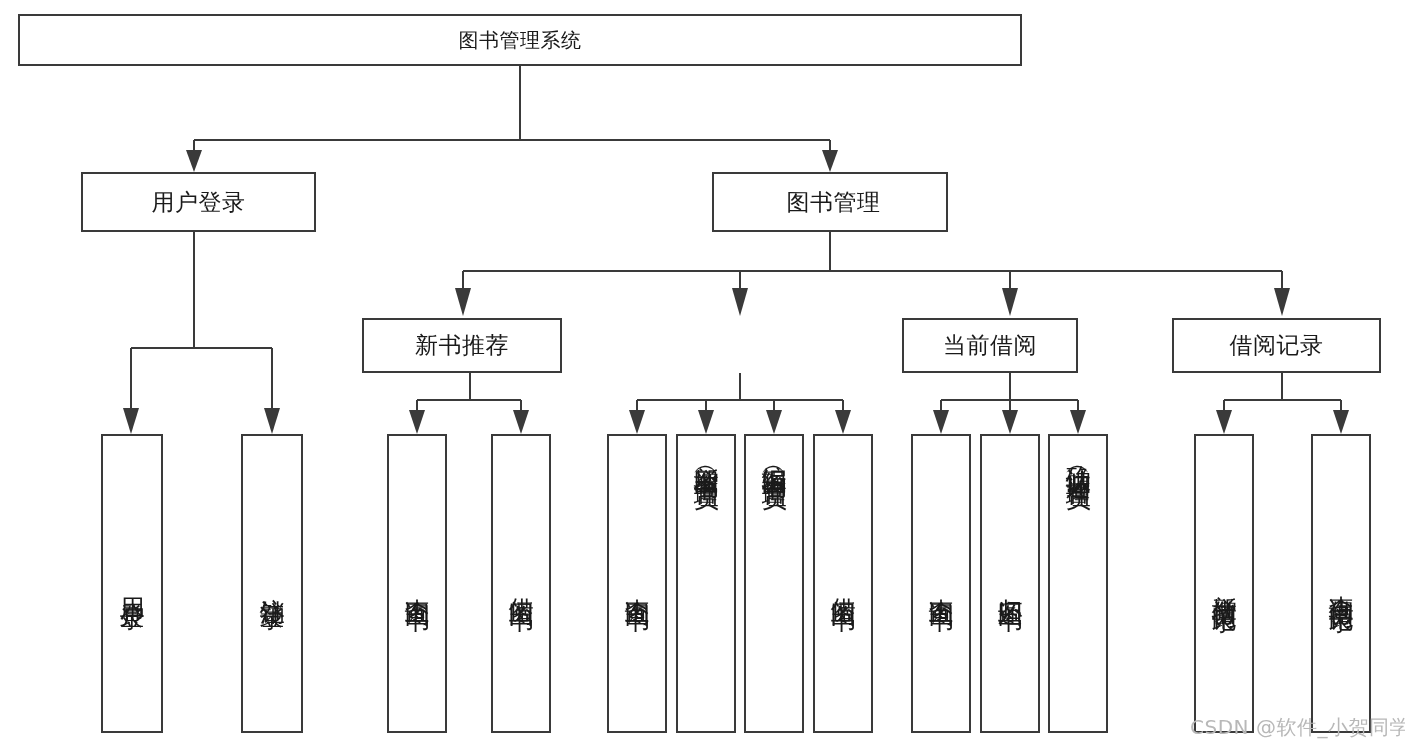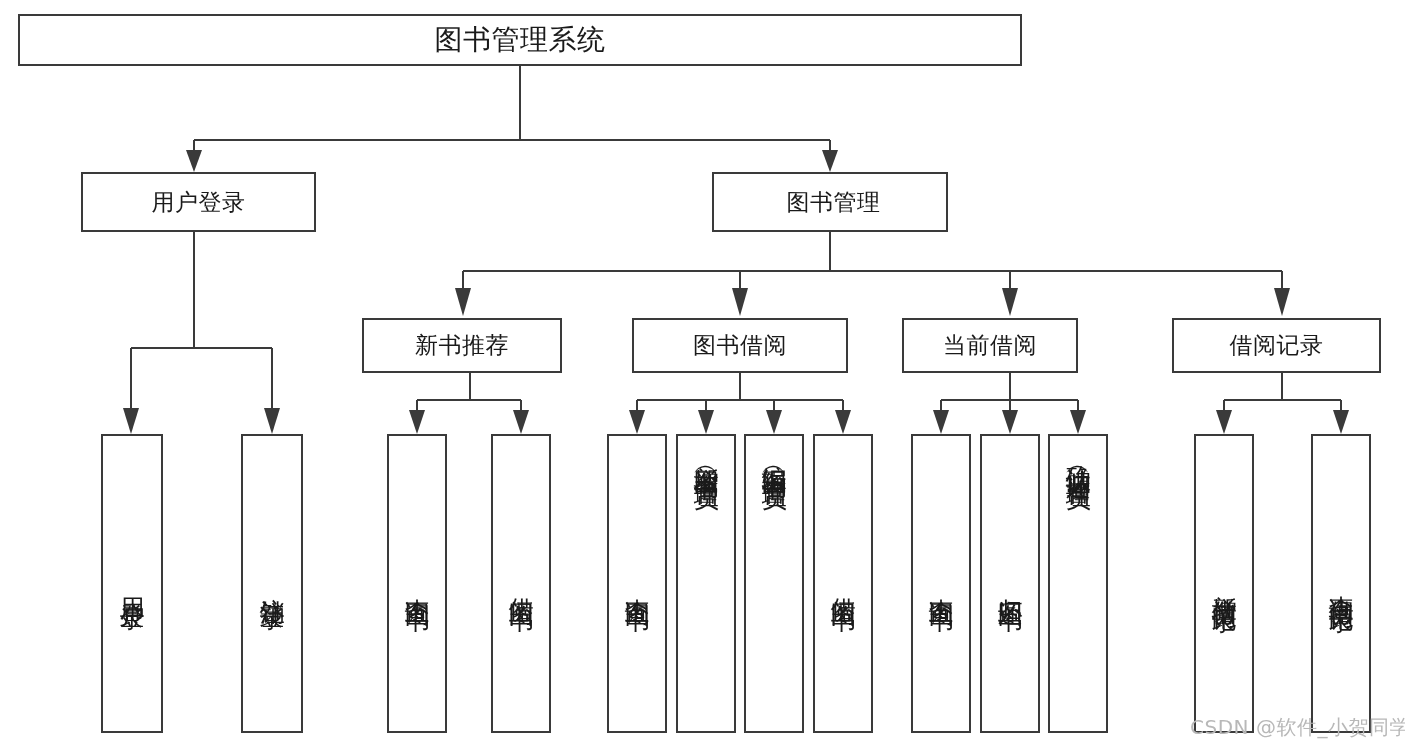--- a/index.html
+++ b/index.html
@@ -50,21 +50,21 @@
   }
   .node .label {
     font-size: 23px;
     line-height: 1.15;
     letter-spacing: 0.5px;
     color: #1a1a1a;
     white-space: nowrap;
     text-align: center;
   }
   
-  .node.root .label { font-size: 28px; }
+  .node.root .label { font-size: 20px; }
   .node.level2 .label { font-size: 23px; }
 
   
   .node.leaf {
     align-items: flex-start;
     justify-content: center;
     padding-top: 10px;
   }
   .node.leaf .label {
     writing-mode: vertical-rl;
@@ -164,23 +164,20 @@
   </div>
 
   <div class="node level2" style="left:712px; top:172px; width:236px; height:60px;padding-left:7px;">
     <span class="label">图书管理</span>
   </div>
 
   <div class="node level2" style="left:362px; top:318px; width:200px; height:55px;">
     <span class="label">新书推荐</span>
   </div>
 
-  <div class="node level2" style="left:632px; top:318px; width:216px; height:55px;">
-    <span class="label">图书借阅</span>
-  </div>
 
   <div class="node level2" style="left:902px; top:318px; width:176px; height:55px;">
     <span class="label">当前借阅</span>
   </div>
 
   <div class="node level2" style="left:1172px; top:318px; width:209px; height:55px;">
     <span class="label">借阅记录</span>
   </div>
 
   <div class="node leaf short" style="left:101px; top:434px; width:62px; height:299px;">

